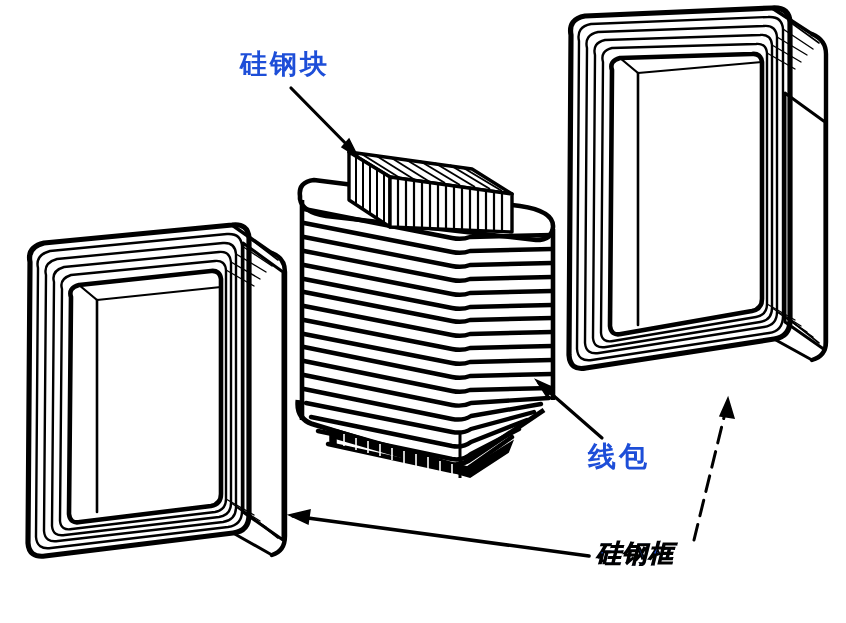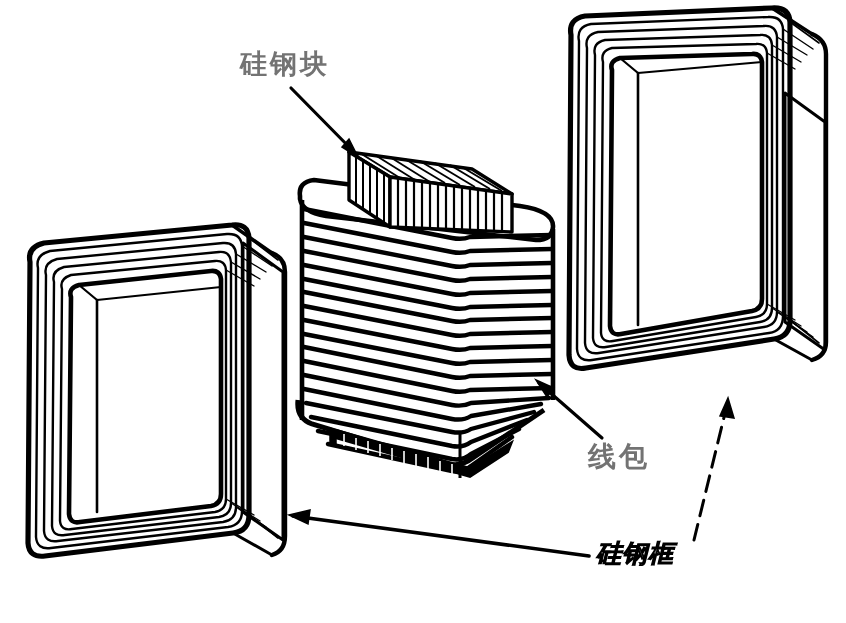--- a/index.html
+++ b/index.html
@@ -15,21 +15,21 @@
     overflow:hidden;
   }
   #fig{
     position:absolute;
     left:0; top:0;
     width:846px;
     height:623px;
   }
   .lbl{
     position:absolute;
-    color:#737373;
+    color:#1d4ed8;
     line-height:1;
     white-space:nowrap;
     font-family:"DejaVu Sans","Liberation Sans",sans-serif;
   }
   #label-gangkuai{
     left:240px; top:50px;
     font-size:27px;
     letter-spacing:3px;
     font-weight:700;
   }

